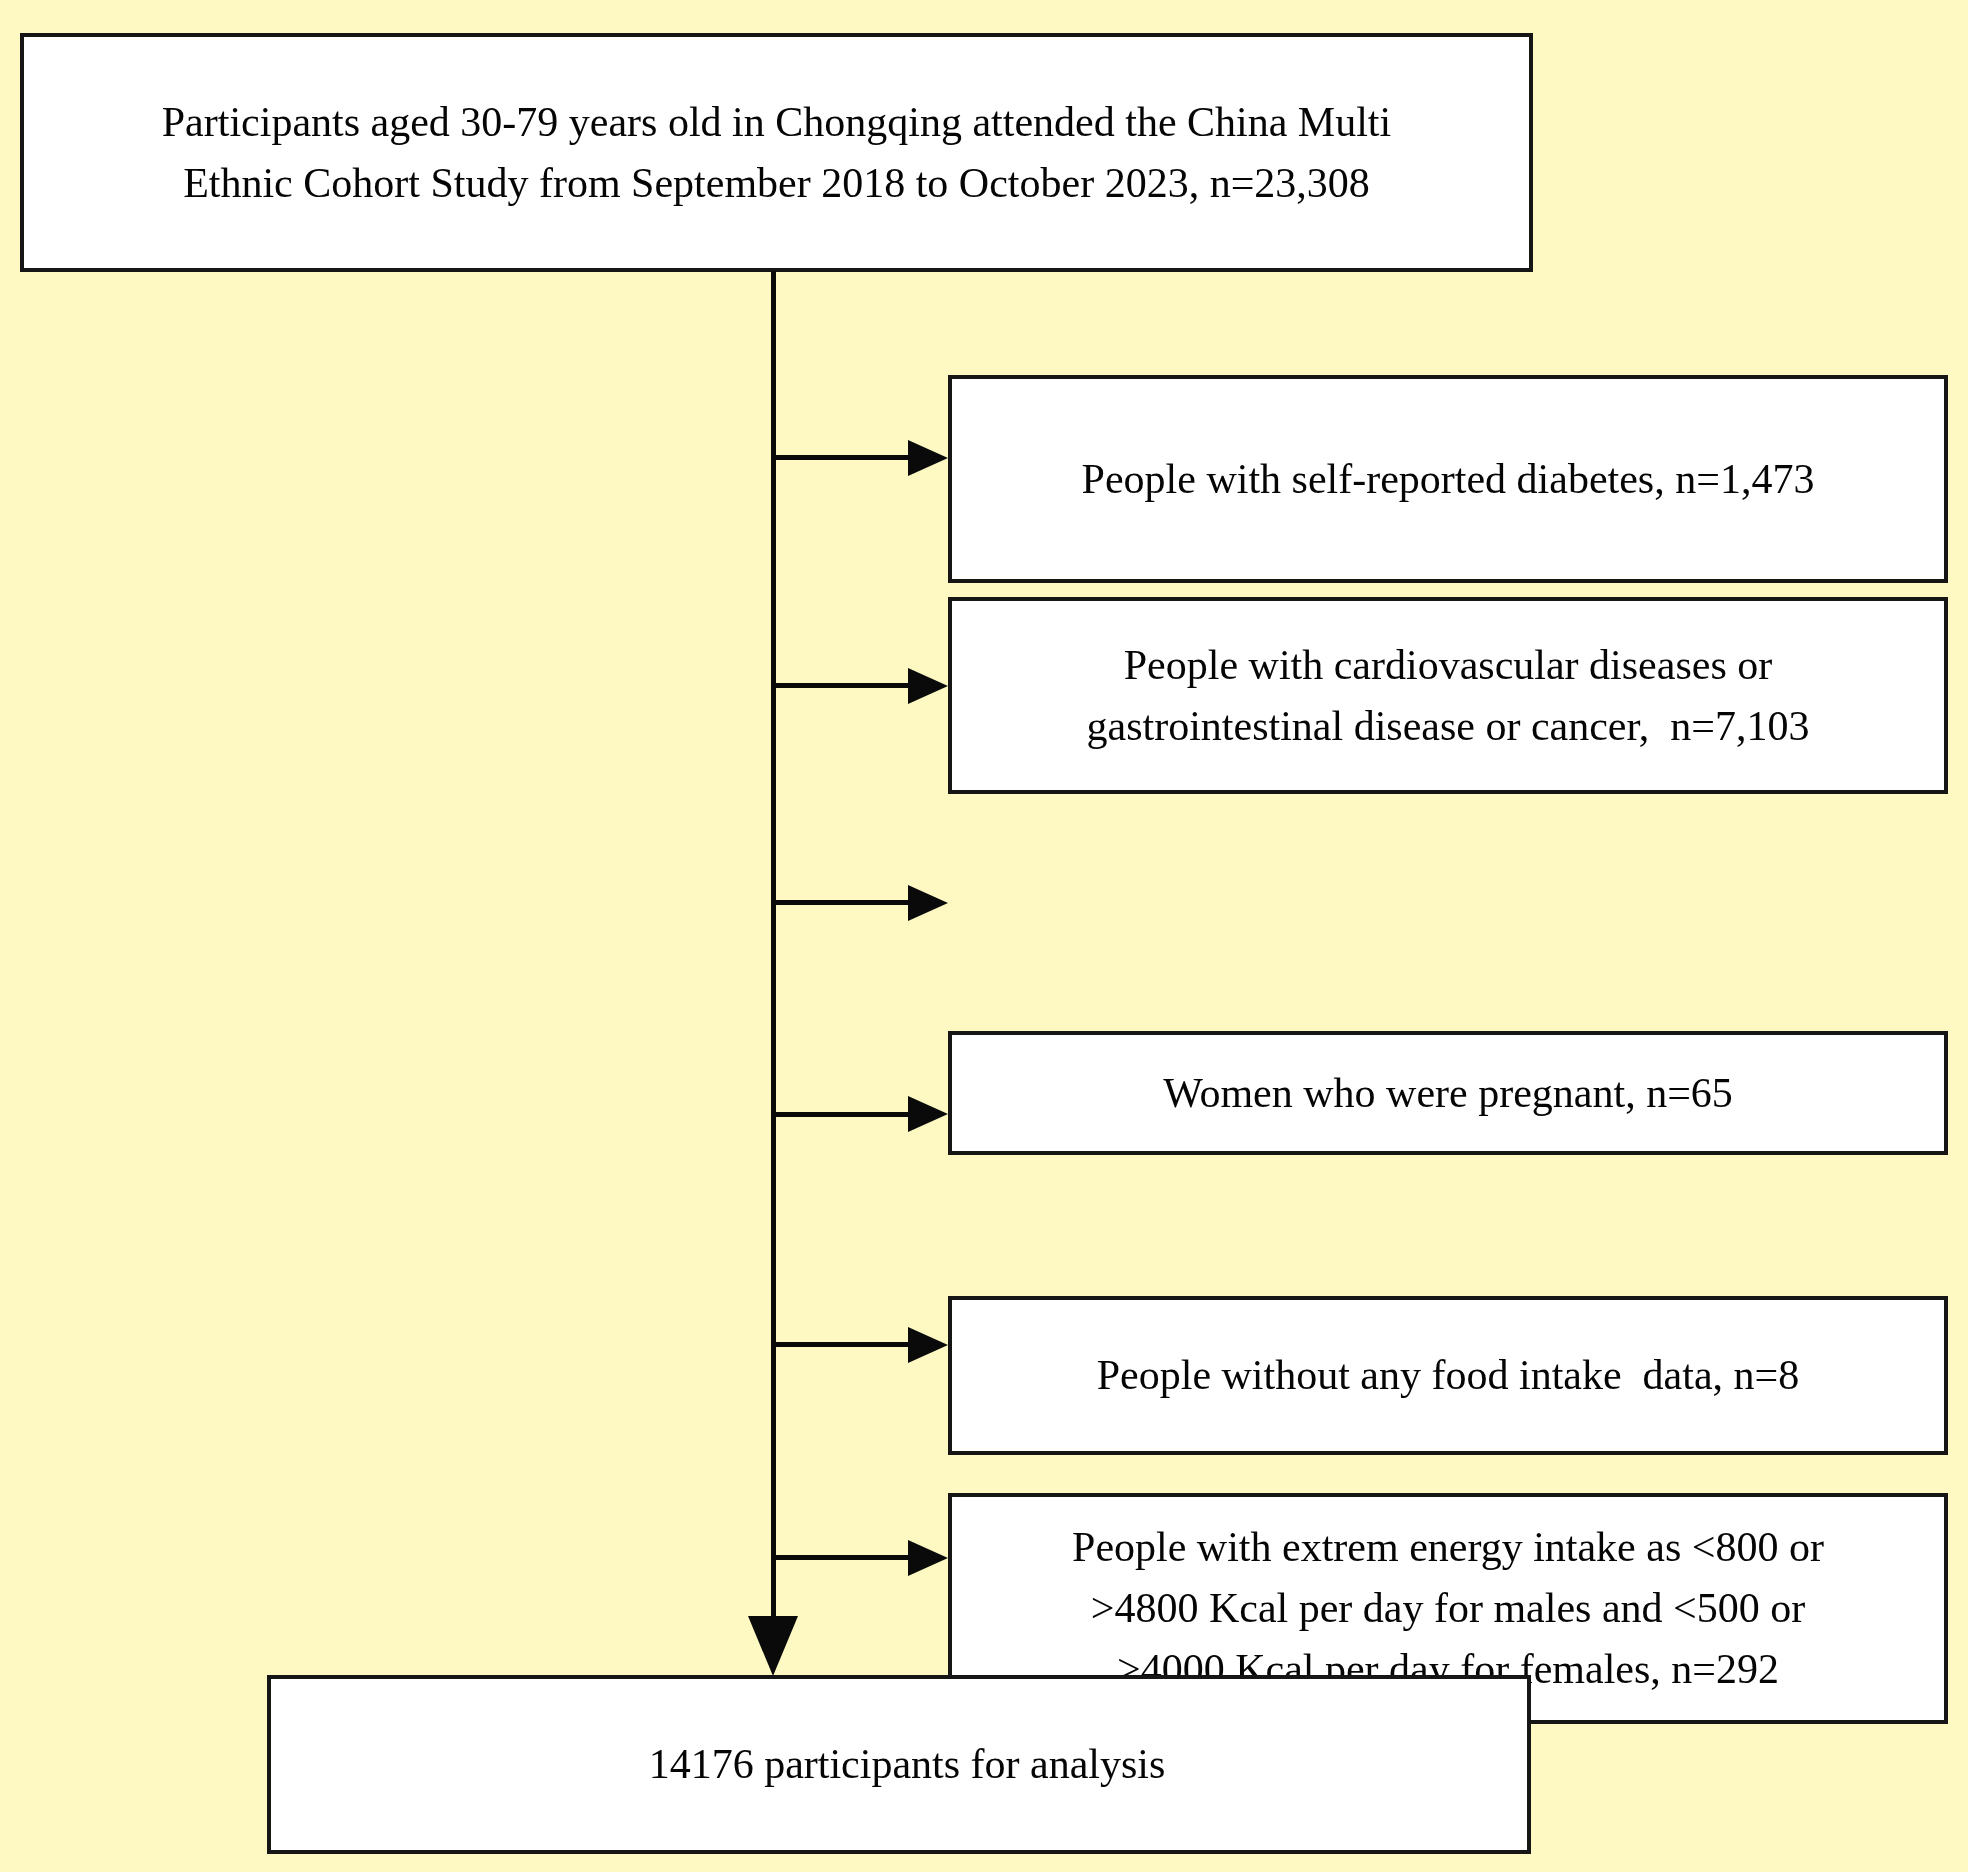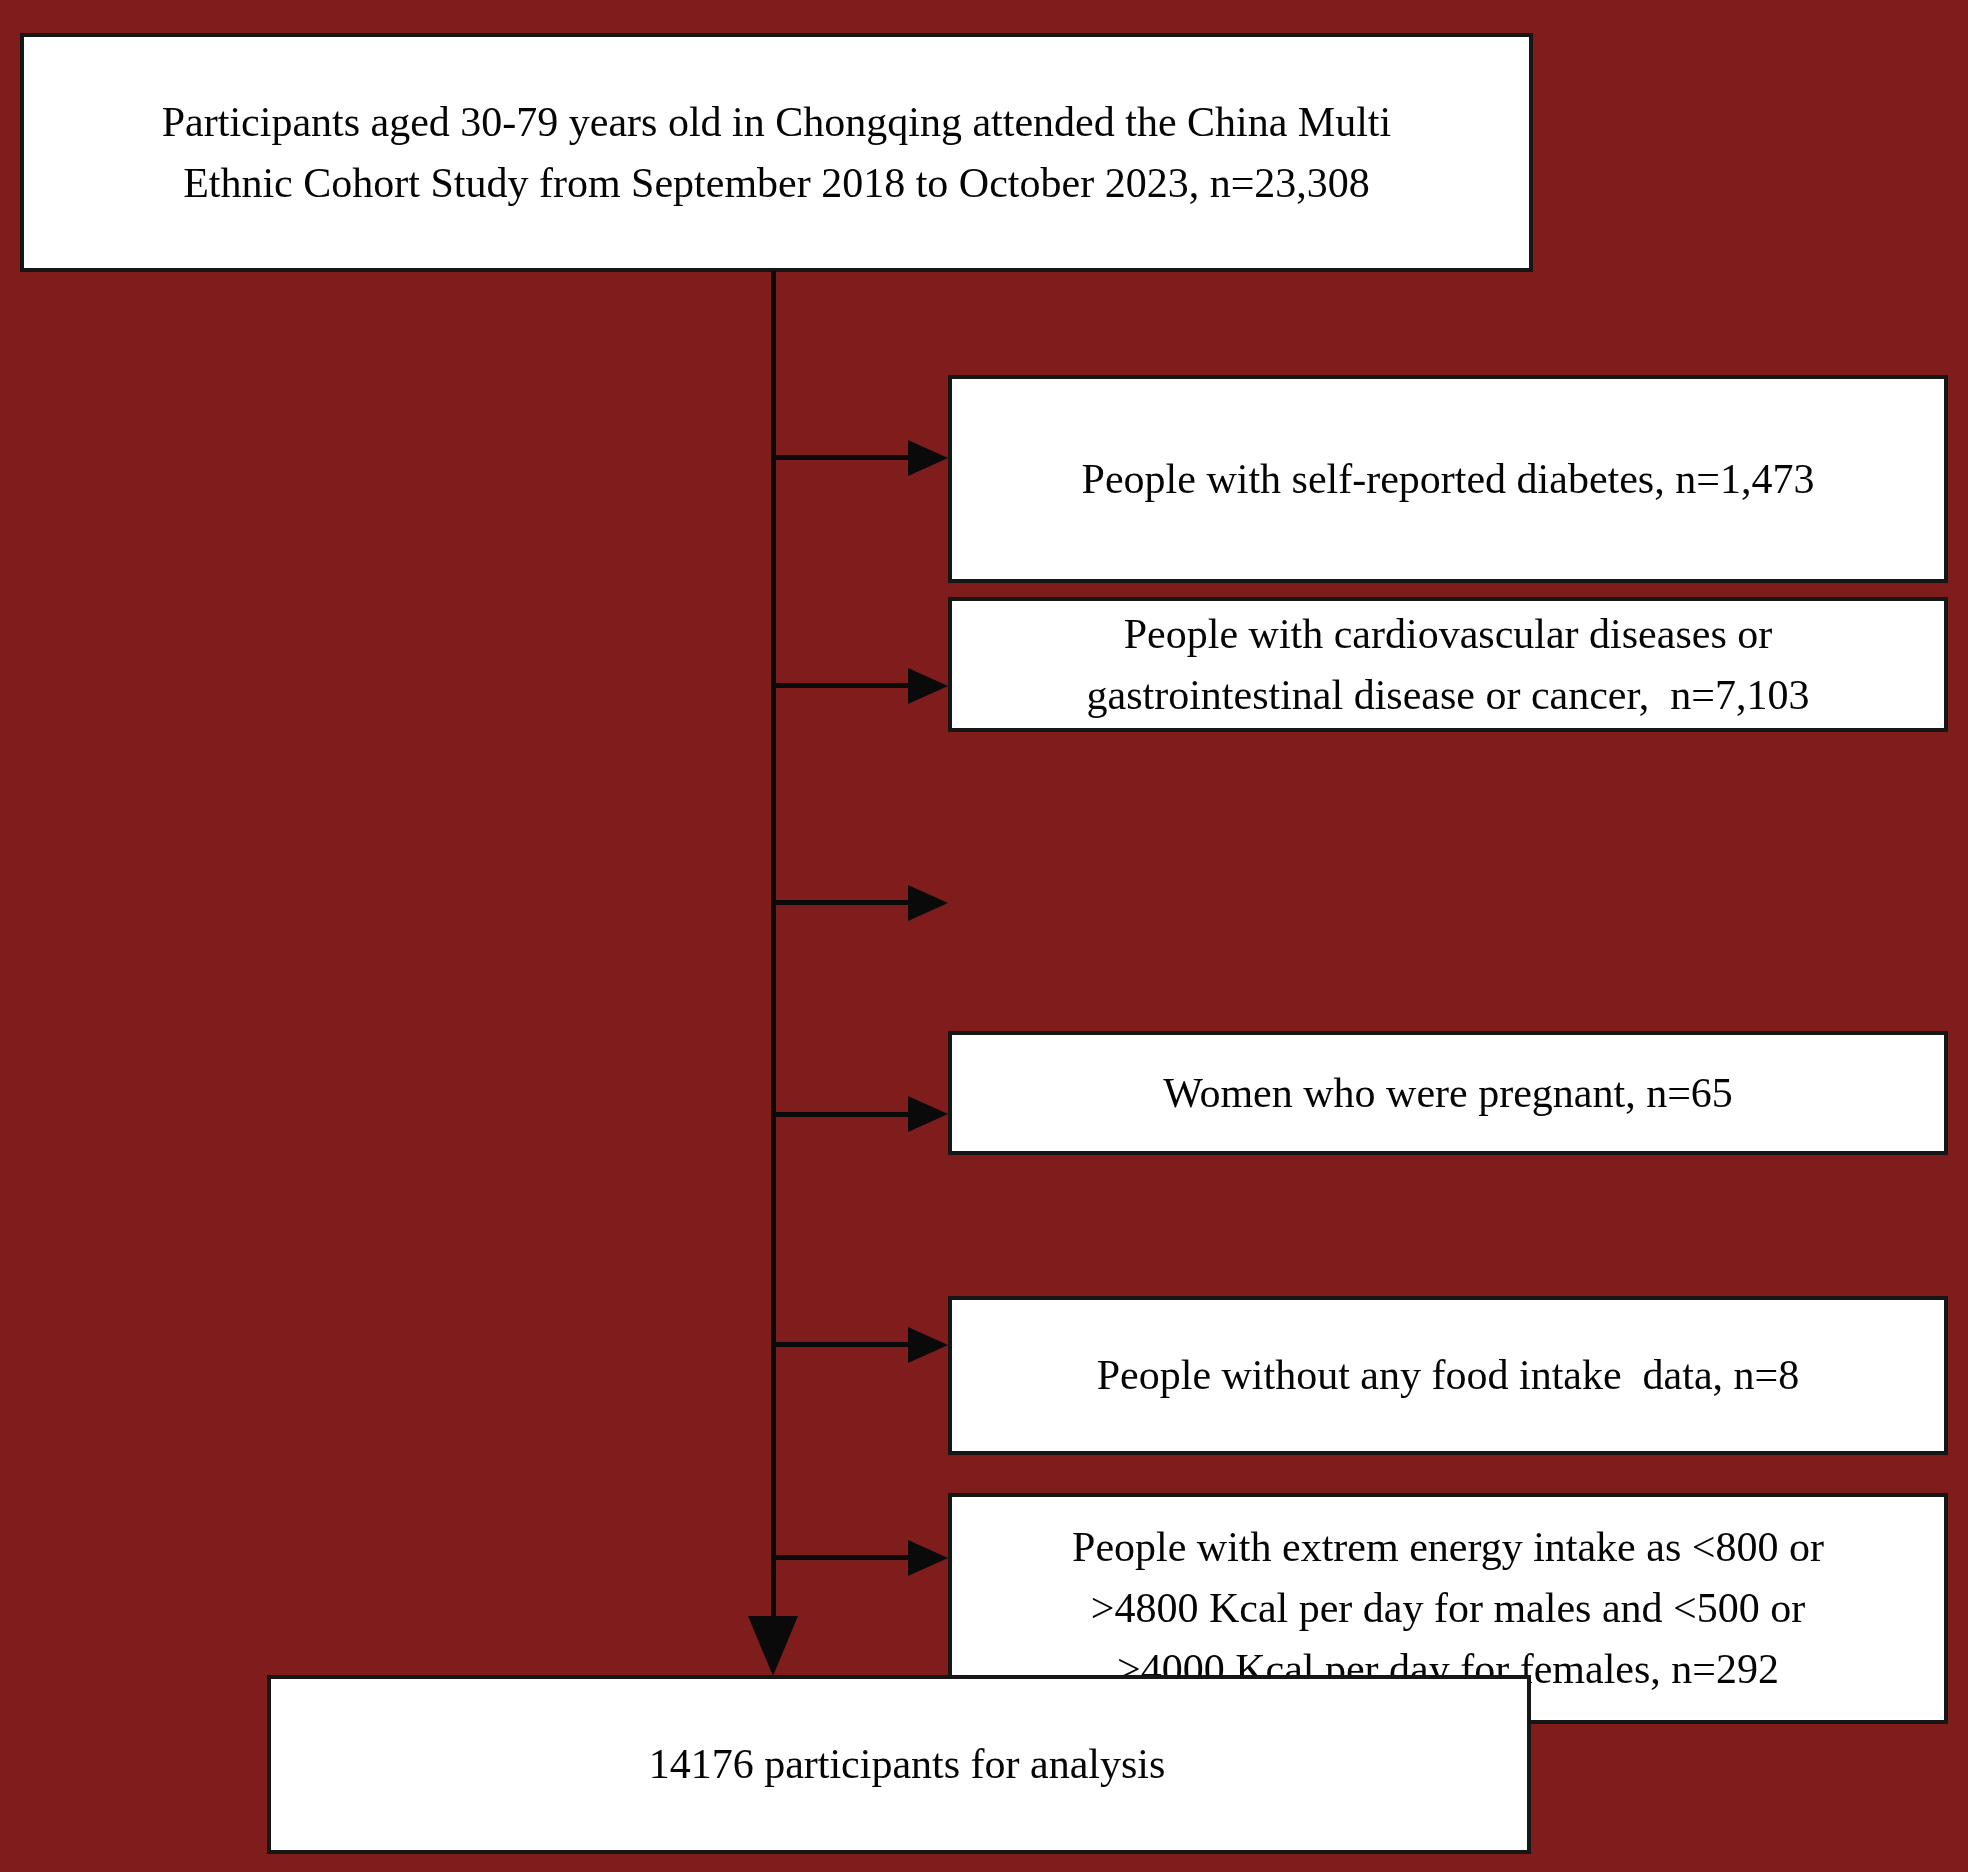--- a/index.html
+++ b/index.html
@@ -4,21 +4,21 @@
 <style>
   html, body {
     margin: 0;
     padding: 0;
     background: #ffffff;
   }
   .canvas {
     position: relative;
     width: 1968px;
     height: 1873px;
-    background: #7f1d1d;
+    background: #fef9c3;
     font-family: "Liberation Serif", "DejaVu Serif", serif;
     color: #000000;
   }
   .box {
     position: absolute;
     border: 4.5px solid #161616;
     background: #ffffff;
     box-sizing: border-box;
     display: flex;
     align-items: center;
@@ -30,21 +30,21 @@
     font-size: 42px;
     line-height: 61px;
     color: #050505;
     padding: 0 18px;
   }
   
   #top-box { left: 20px; top: 33px; width: 1513px; height: 239px; }
   
   .excl { left: 948px; width: 1000px; }
   #excl-0 { top: 375px;  height: 208px; }
-  #excl-1 { top: 597px;  height: 135px; }
+  #excl-1 { top: 597px;  height: 197px; }
   #excl-2 { top: 841px;  height: 123px; }
   #excl-3 { top: 1031px; height: 124px; }
   #excl-4 { top: 1296px; height: 159px; }
   #excl-5 { top: 1493px; height: 231px; }
   
   #bottom-box { left: 267px; top: 1675px; width: 1264px; height: 179px; padding-left: 16px; }
   
   .vline {
     position: absolute;
     left: 771px;

